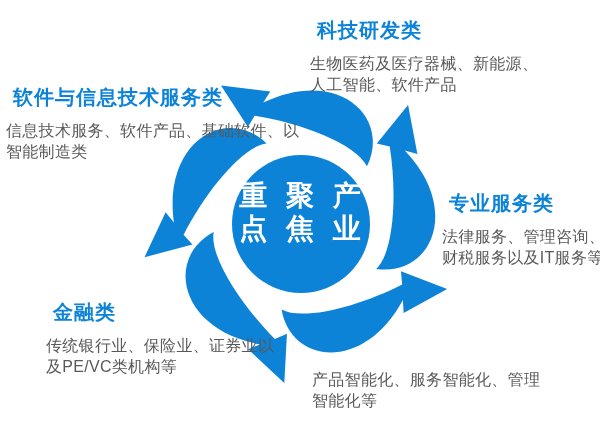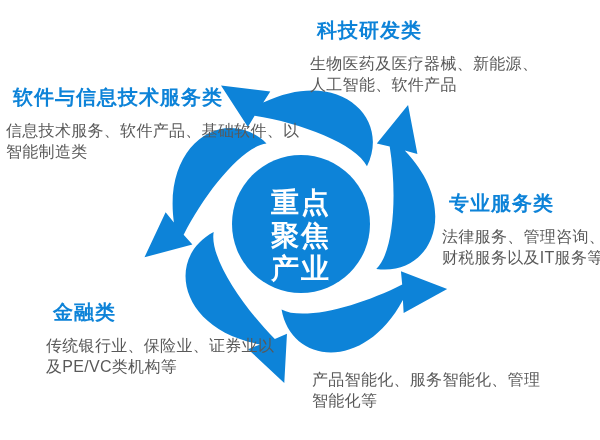--- a/index.html
+++ b/index.html
@@ -22,24 +22,24 @@
   }
   .pinwheel-svg{
     position:absolute;
     left:0;top:0;
     width:600px;height:440px;
   }
   .blade{fill:var(--accent);}
   .hub{fill:var(--accent);}
   .center-label{
     position:absolute;
-    left:231px;top:165px;
+    left:231px;top:142px;
     width:140px;height:140px;
     display:flex;
-    flex-direction:column;
+    flex-direction:row;
     align-items:center;
     justify-content:center;
     color:var(--center-text);
     font-size:28px;
     font-weight:bold;
     line-height:33px;
     letter-spacing:2px;
     text-align:center;
   }
   .cat{position:absolute;}

